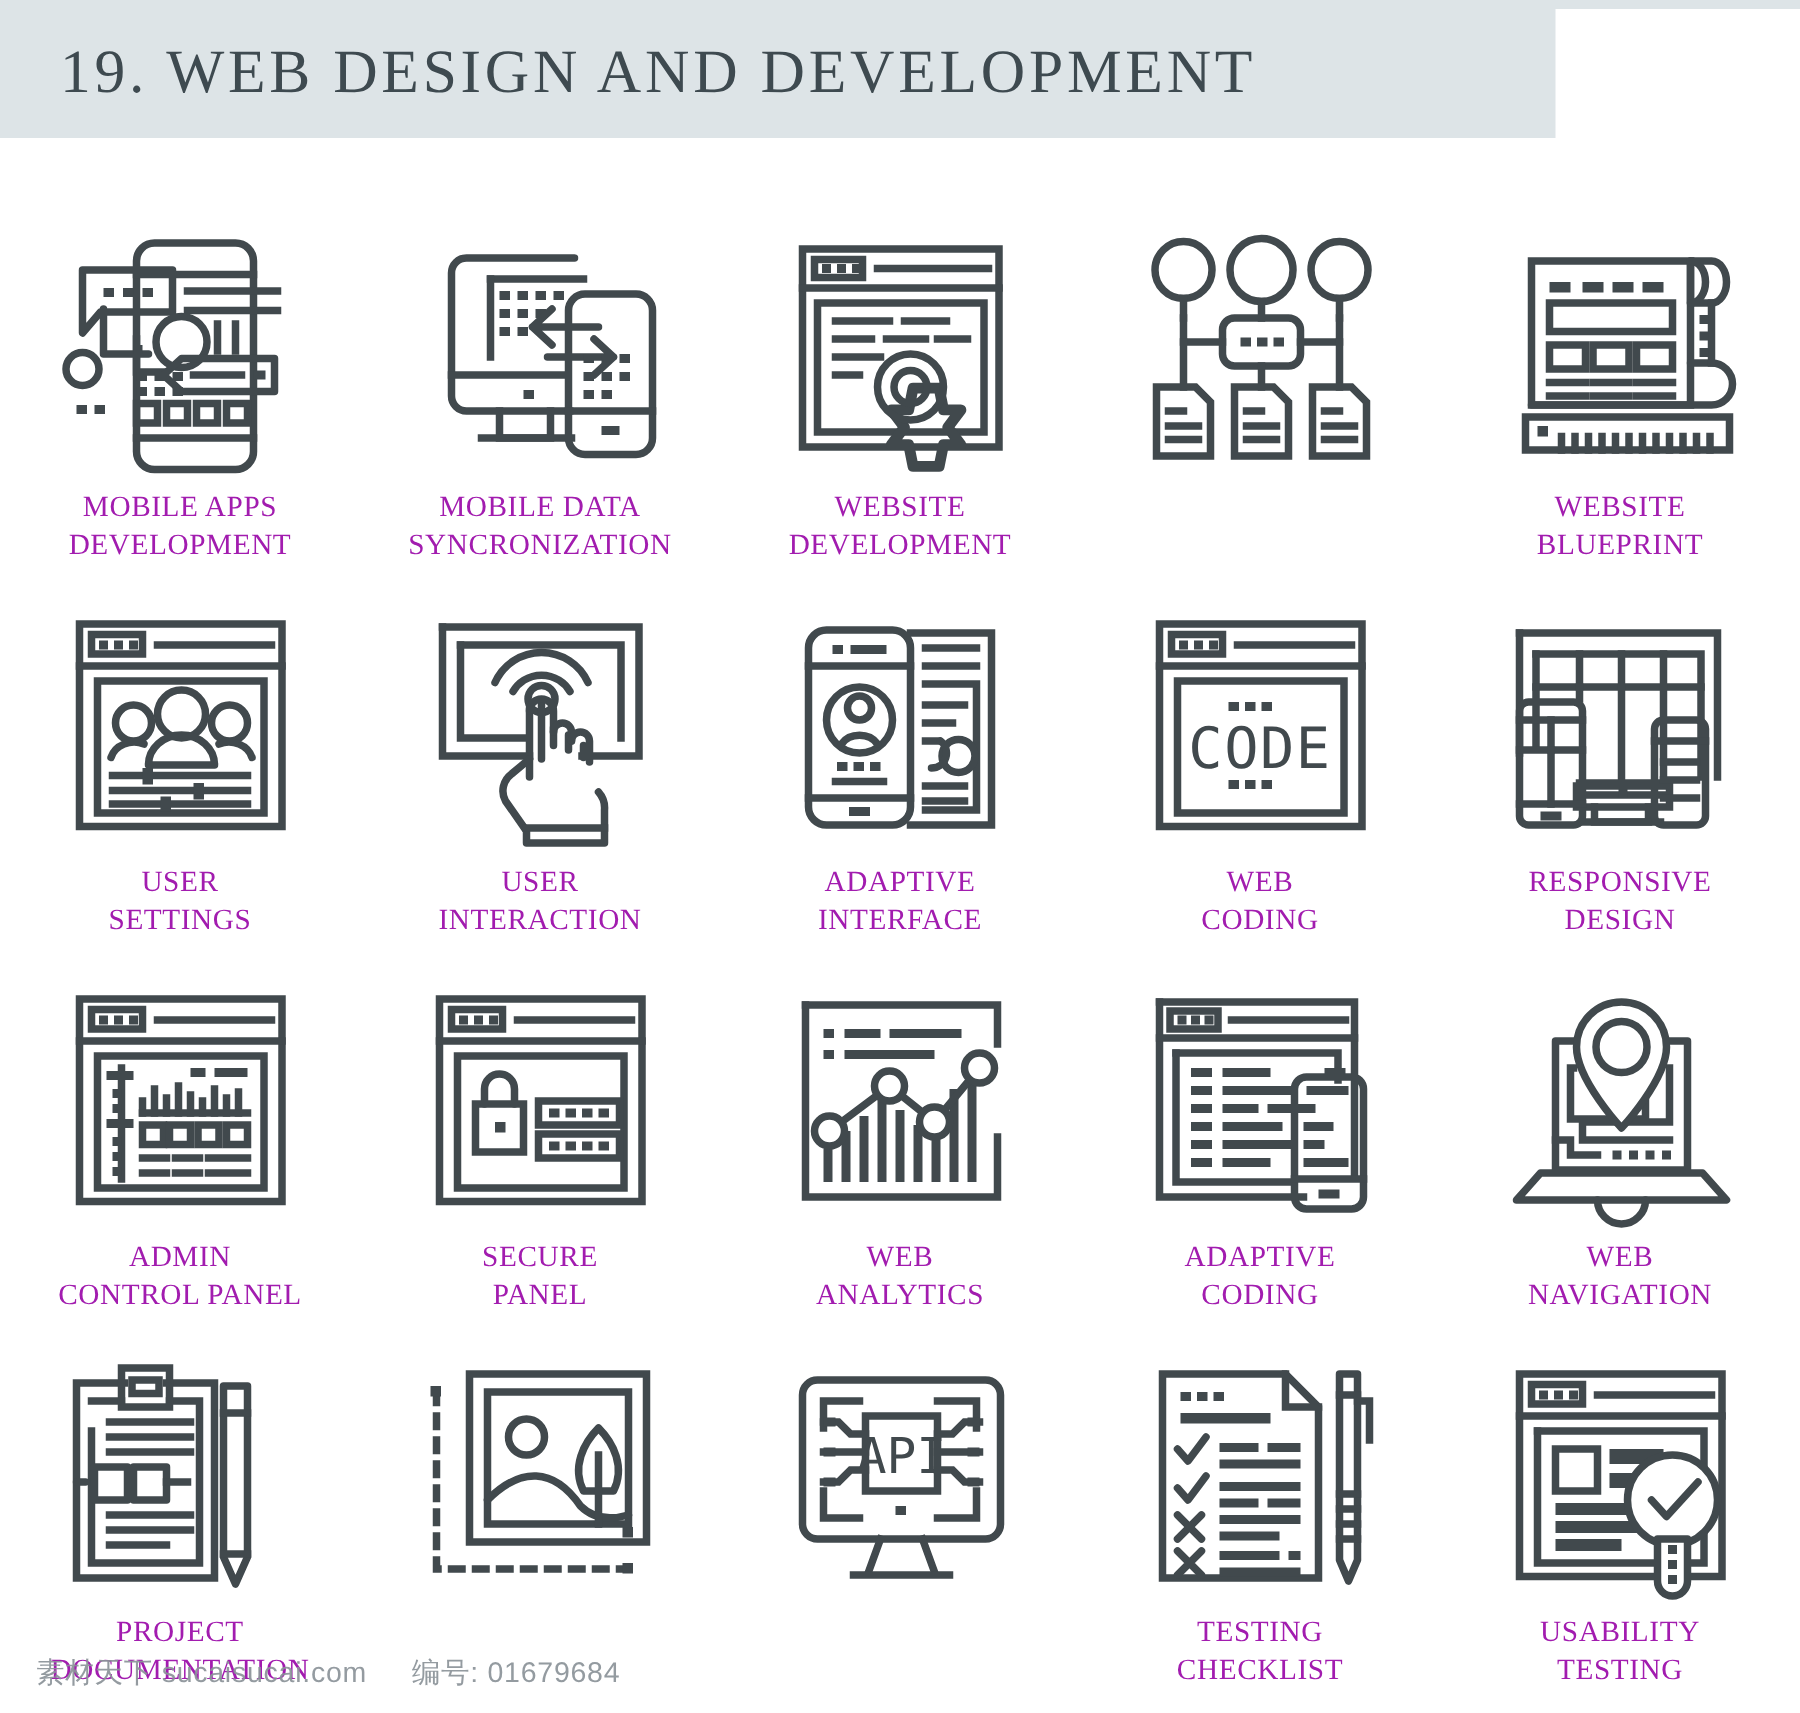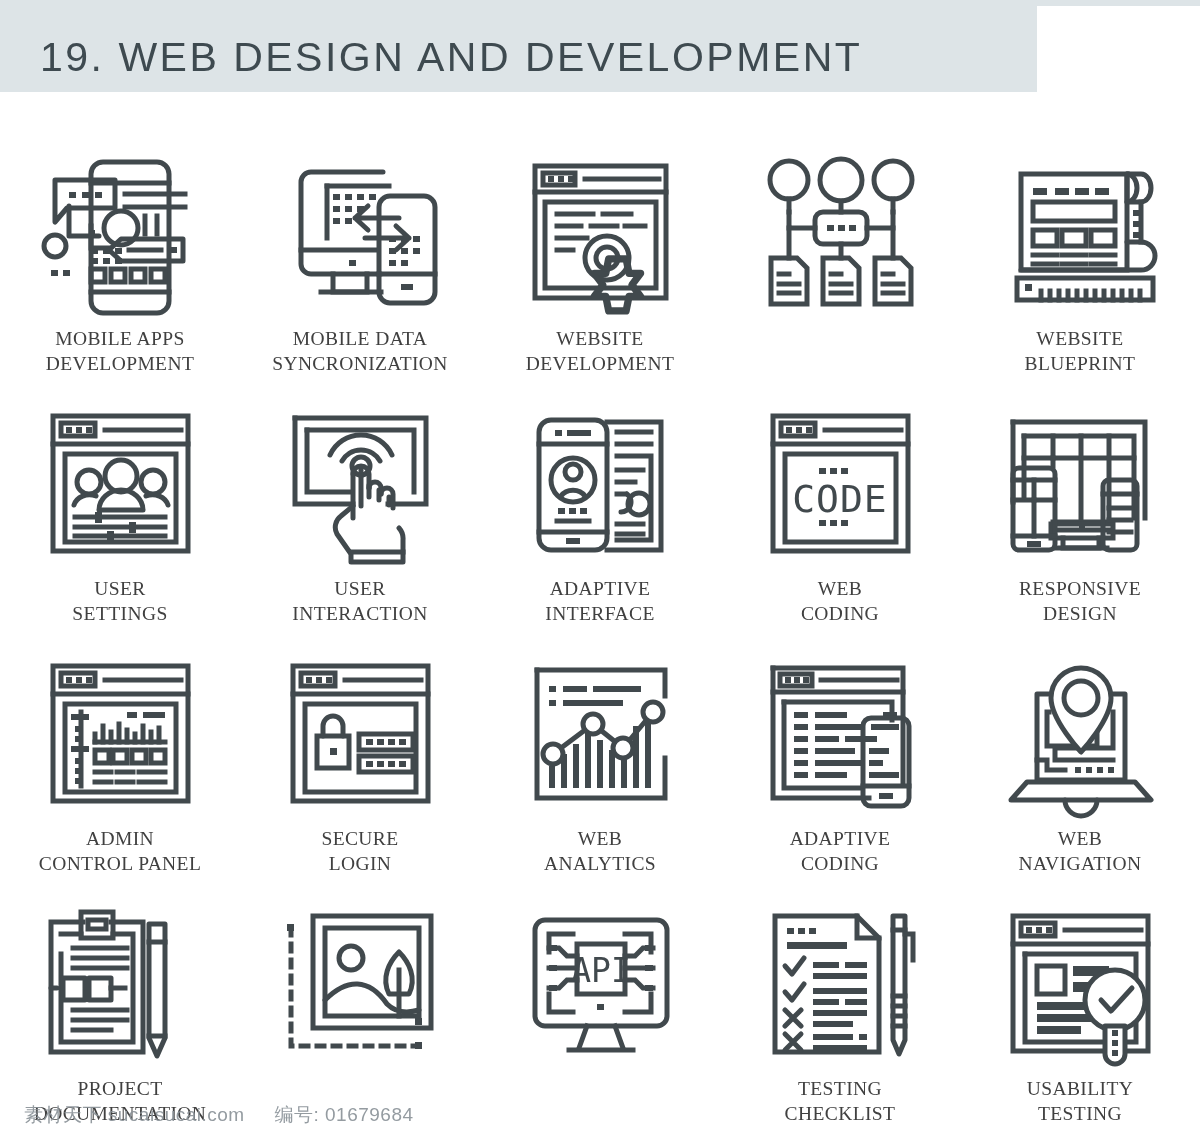--- a/index.html
+++ b/index.html
@@ -26,27 +26,27 @@
   }
   #header-band {
     position: absolute;
     top: 0; left: 0;
     width: 1037px;
     height: 92px;
     background: #dde4e7;
   }
   #page-title {
     position: absolute;
-    top: 32px;
+    top: 22px;
     left: 40px;
     font-size: 41px;
     line-height: 50px;
     letter-spacing: 2.5px;
     color: #3e4a50;
-    font-family: Liberation Sans, sans-serif;
+    font-family: Liberation Serif, serif;
     white-space: nowrap;
     text-align: center;
   }
 
   
   #icon-grid {
     position: absolute;
     top: 150px;
     left: 0;
     width: 1200px;
@@ -87,21 +87,21 @@
   .icon-box svg .round {
     stroke-linecap: round;
     stroke-linejoin: round;
   }
   .cell-label {
     margin-top: 2px;
     text-align: center;
     font-size: 19.5px;
     line-height: 24.5px;
     letter-spacing: 0.4px;
-    color: #404040;
+    color: #a21caf;
     font-family: "Liberation Serif", "DejaVu Serif", serif;
     white-space: pre-line;
   }
 
   
   #watermark {
     position: absolute;
     left: 24px;
     top: 1102px;
     width: 420px;
@@ -514,21 +514,21 @@
         <rect class="fill" x="115" y="89" width="7" height="6"></rect>
         <rect class="fill" x="126" y="89" width="7" height="6"></rect>
         <rect x="86" y="106" width="54" height="16"></rect>
         <rect class="fill" x="93" y="111" width="7" height="6"></rect>
         <rect class="fill" x="104" y="111" width="7" height="6"></rect>
         <rect class="fill" x="115" y="111" width="7" height="6"></rect>
         <rect class="fill" x="126" y="111" width="7" height="6"></rect>
       </svg>
     </div>
     <div class="cell-label">SECURE
-LOGIN</div>
+PANEL</div>
   </div>
 
   <div class="grid-cell">
     <div class="icon-box">
       <svg viewBox="0 0 175 175">
         <path d="M24 20 h128 v26"></path>
         <path d="M24 20 v128 h128 v-40"></path>
         <rect class="fill" x="36" y="36" width="7" height="6"></rect>
         <rect class="fill" x="36" y="50" width="7" height="6"></rect>
         <rect class="fill" x="50" y="36" width="24" height="6"></rect>

